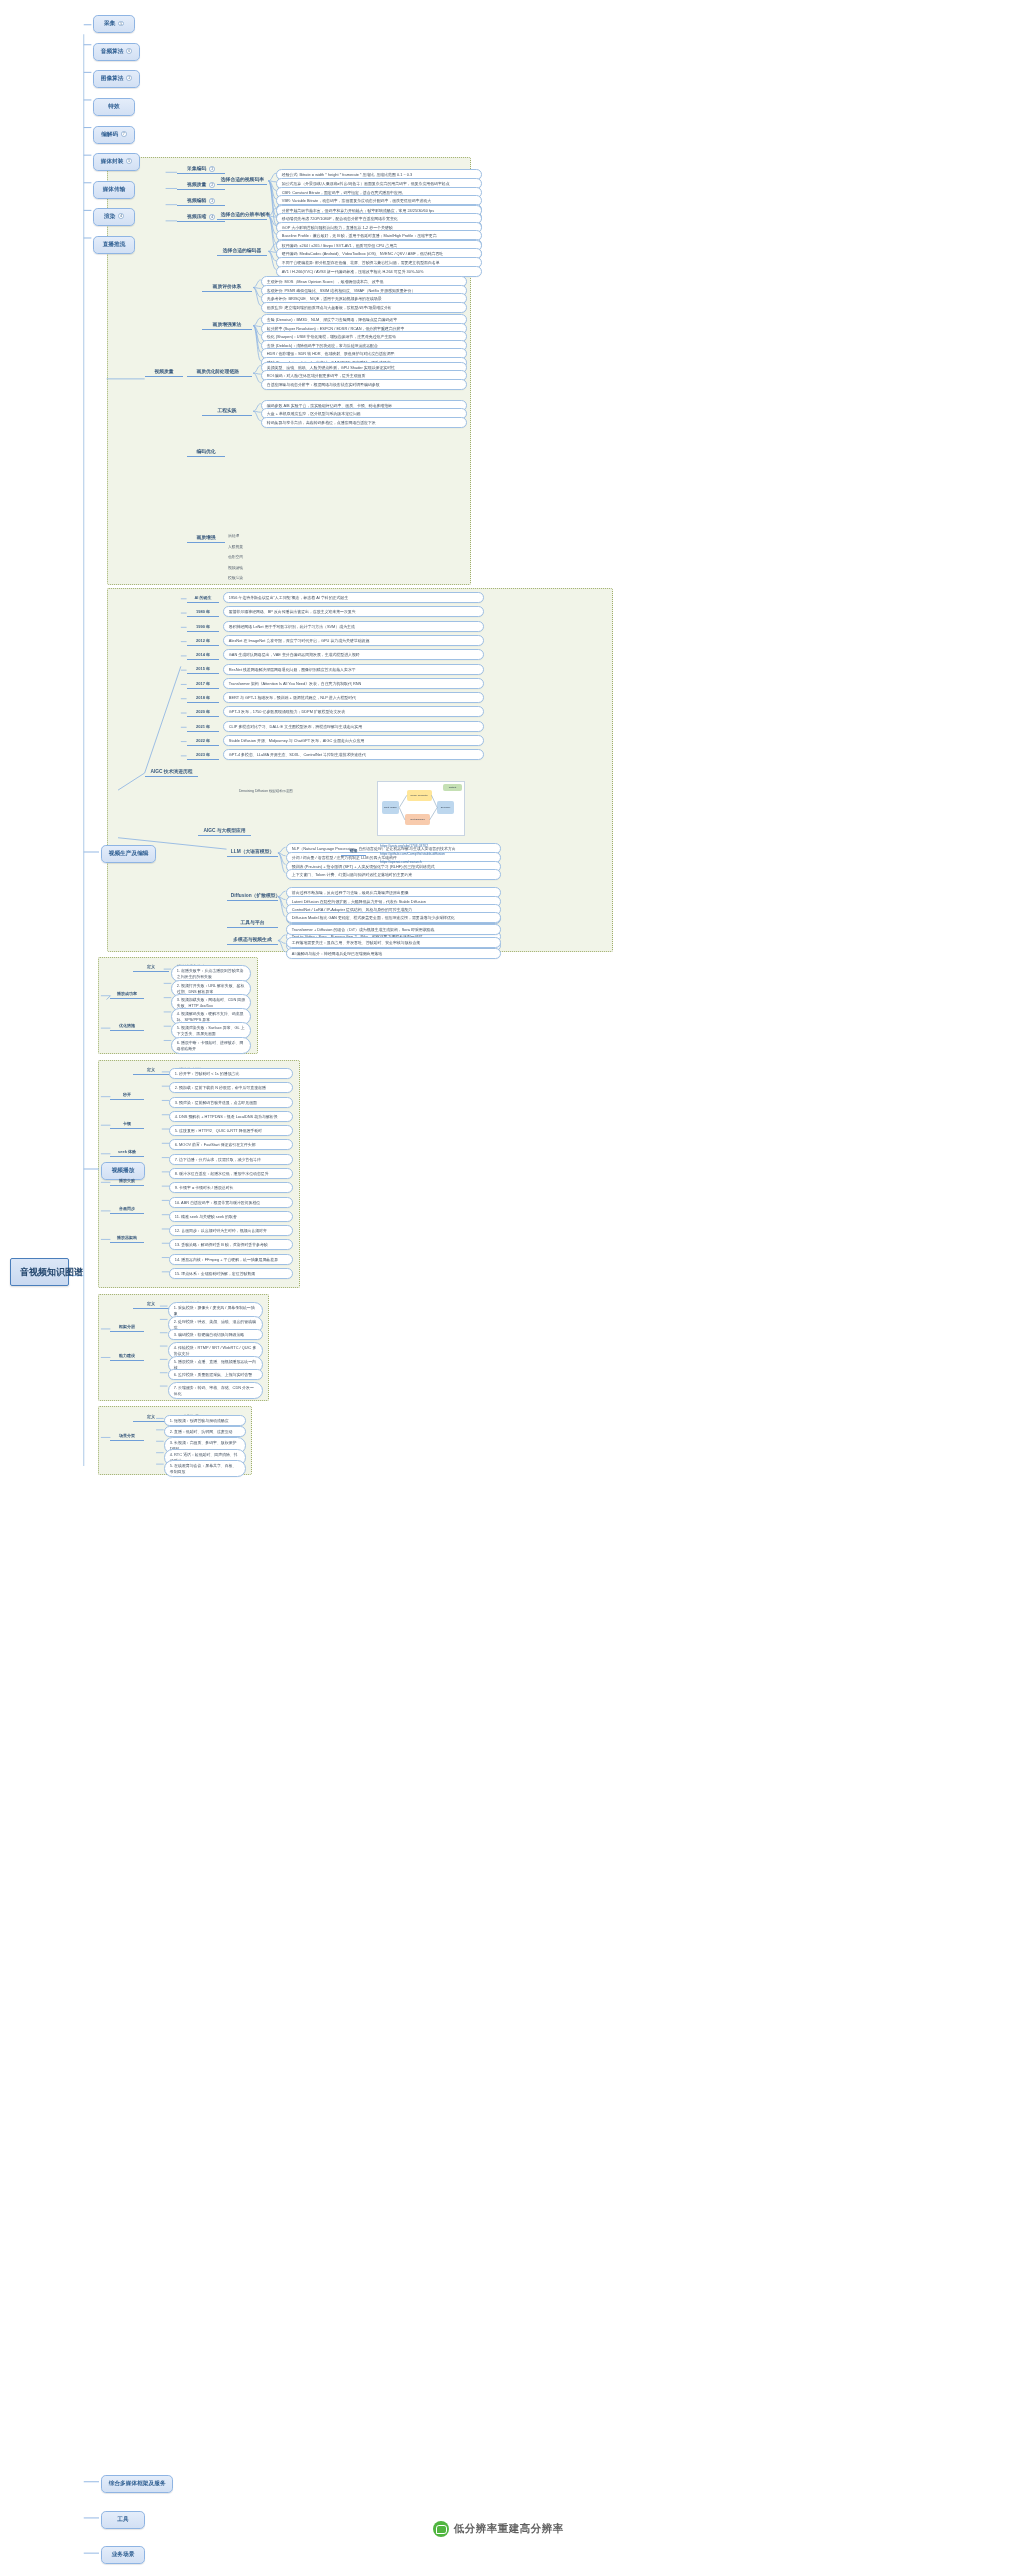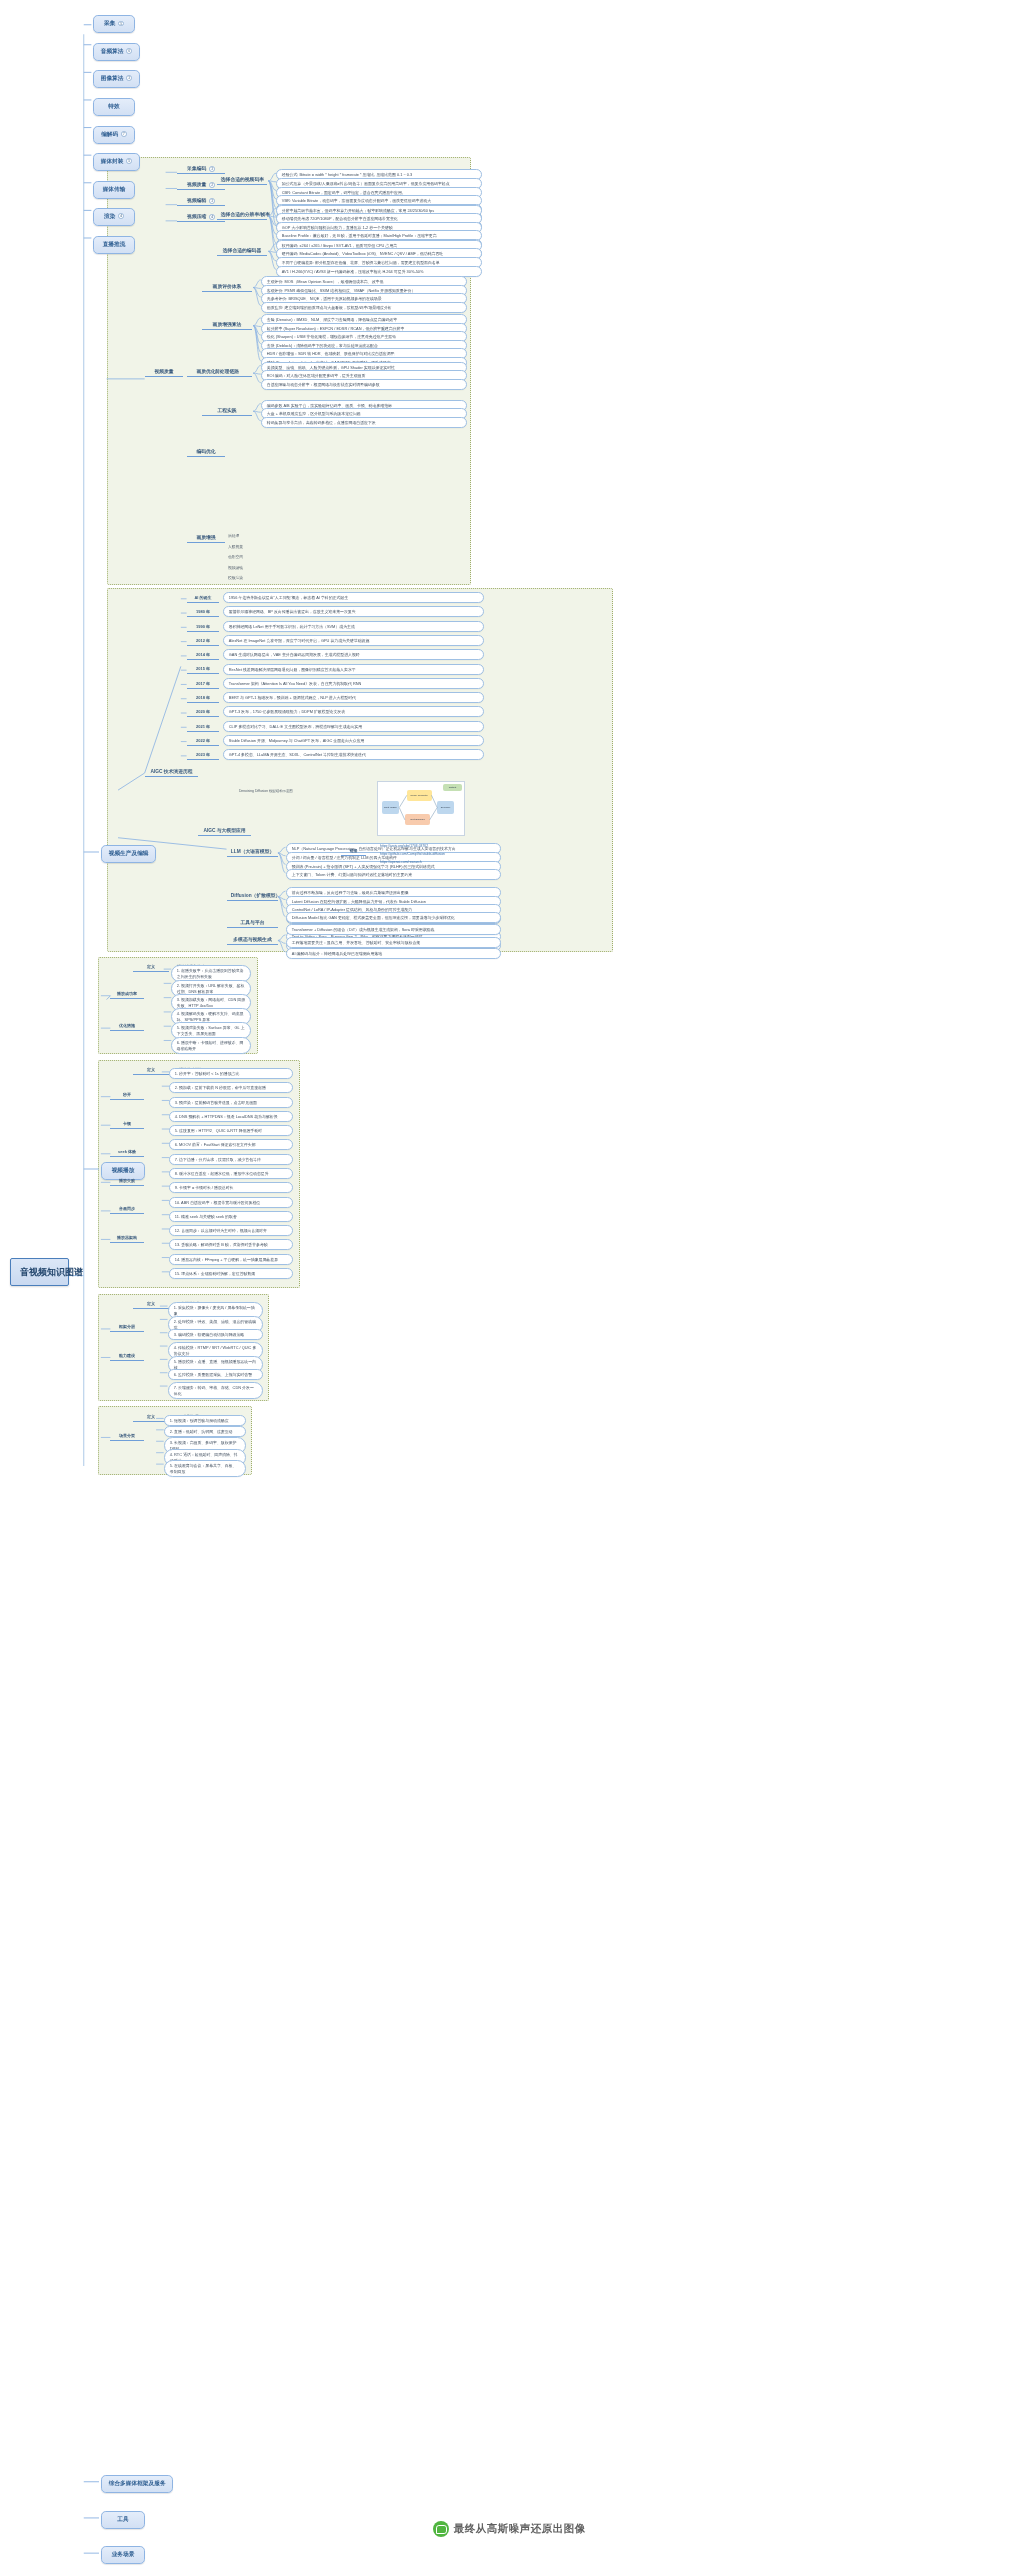--- a/index.html
+++ b/index.html
@@ -345,21 +345,21 @@
       <div class="node lvl3" style="left:110px; top:1432px; width:34px; font-size:4px;">场景分类</div>
       <div class="node lvl4" style="left:164px; top:1415px; width:82px;">1. 短视频：强调首帧与滑动流畅度</div>
       <div class="node lvl4" style="left:164px; top:1426px; width:82px;">2. 直播：低延时、抗弱网、连麦互动</div>
       <div class="node lvl4" style="left:164px; top:1437px; width:82px;">3. 长视频：高画质、多码率、版权保护 DRM</div>
       <div class="node lvl4" style="left:164px; top:1449px; width:82px;">4. RTC 通话：超低延时、回声消除、抖动缓冲</div>
       <div class="node lvl4" style="left:164px; top:1460px; width:82px;">5. 在线教育与会议：屏幕共享、白板、录制回放</div>
     </div>
 
   <div class="watermark" style="left:433px; top:2521px;">
     <div class="wm-logo"></div>
-    <div class="wm-text">最终从高斯噪声还原出图像</div>
+    <div class="wm-text">低分辨率重建高分辨率</div>
   </div>
 
 <svg class="auto" viewBox="0 0 1080 2706" preserveAspectRatio="none" style="position:absolute;left:0;top:0;width:1028px;height:2576px;pointer-events:none;z-index:1;">
       <path d="M174 181 L186 181" fill="none" stroke="#8eb4e3" stroke-width="0.8"></path>
       <path d="M174 198 L186 198" fill="none" stroke="#8eb4e3" stroke-width="0.8"></path>
       <path d="M174 215 L186 215" fill="none" stroke="#8eb4e3" stroke-width="0.8"></path>
       <path d="M174 232 L186 232" fill="none" stroke="#8eb4e3" stroke-width="0.8"></path>
       <path d="M112 398 L152 398" fill="none" stroke="#8eb4e3" stroke-width="0.9"></path>
       <path d="M282 190 C 286 190, 286 182, 290 182" fill="none" stroke="#8eb4e3" stroke-width="0.8"></path>
       <path d="M282 190 C 286 190, 286 191, 290 191" fill="none" stroke="#8eb4e3" stroke-width="0.8"></path>

